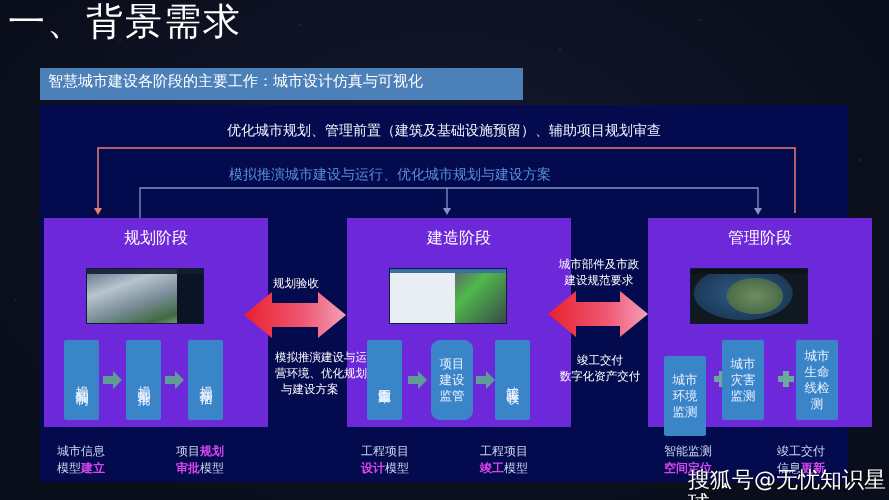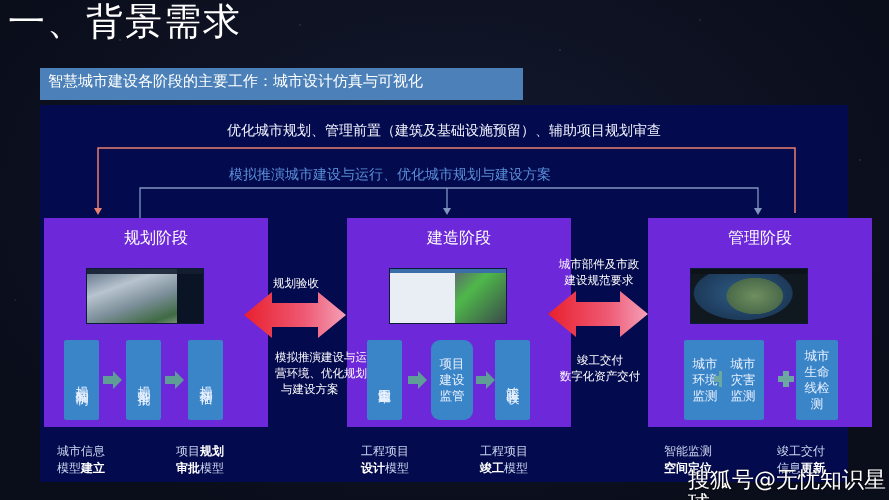--- a/index.html
+++ b/index.html
@@ -109,21 +109,21 @@
   }
   .plus::before, .plus::after {
     content: ""; position: absolute; background: #6aa8a0;
   }
   .plus::before { left: 5px; top: 0; width: 6px; height: 16px; }
   .plus::after { left: 0; top: 5px; width: 16px; height: 6px; }
 
   .caption {
     font-size: 12px; line-height: 17px; color: #c9d4ee;
   }
-  .caption b { color: #ffffff; font-weight: bold; }
+  .caption b { color: #d946ef; font-weight: bold; }
 
   .connector-text {
     font-size: 11.5px; line-height: 16px; color: #ffffff; text-align: center;
   }
   .watermark {
     left: 688px; top: 468px; font-size: 22px; color: #ffffff; line-height: 24px;
     text-shadow: 0 0 2px #000;
     z-index: 5;
   }
 </style>
@@ -184,21 +184,21 @@
     <span class="step-text">竣工验收</span>
   </div>
 </div>
 
 <div class="abs panel" style="left:648px;">
   <div class="panel-title">管理阶段</div>
   <div class="panel-img img-manage">
       <div class="img-bar" style="background:#0c1218;"></div>
     </div>
 
-  <div class="step wide" style="left:36px;">
+  <div class="step wide" style="left:16px;margin-top:16px;">
     <span class="step-text">城市环境监测</span>
   </div>
   <div class="plus" style="left:66px;"></div>
   <div class="step wide" style="left:74px;justify-content:center;">
     <span class="step-text">城市灾害监测</span>
   </div>
   <div class="plus" style="left:130px;"></div>
   <div class="step wide" style="left:148px;">
     <span class="step-text">城市生命线检测</span>
   </div>

